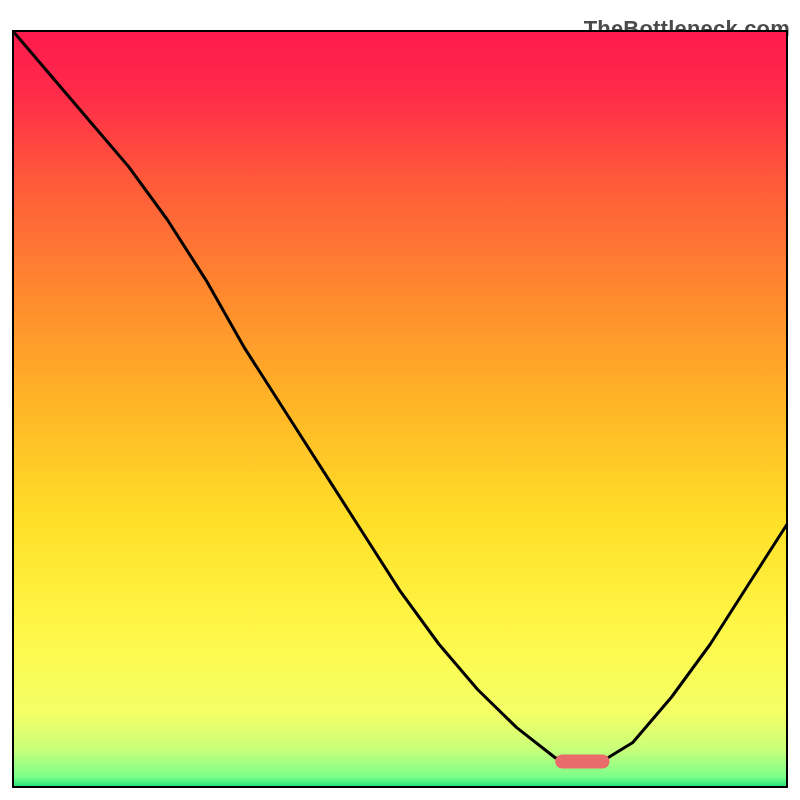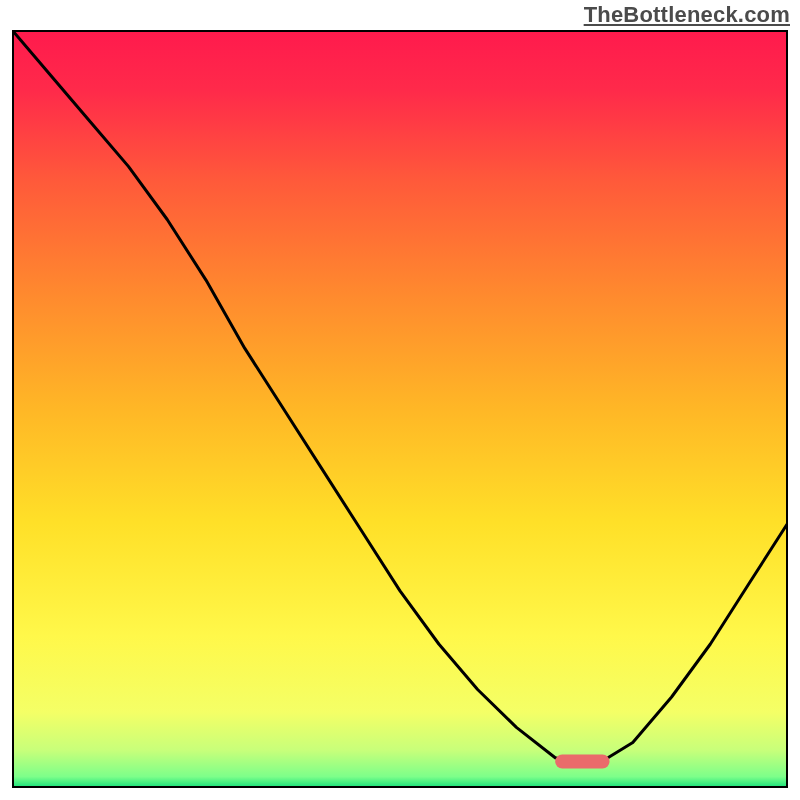--- a/index.html
+++ b/index.html
@@ -10,27 +10,26 @@
     background: #ffffff;
     font-family: Arial, Helvetica, sans-serif;
   }
   .container {
     position: relative;
     width: 800px;
     height: 800px;
   }
   .watermark {
     position: absolute;
-    top: 2px;
+    top: 16px;
     right: 10px;
     font-size: 22px;
     font-weight: bold;
     color: #4b4b4b;
     letter-spacing: 0.2px;
-    text-decoration: underline;
   }
   svg.plot {
     position: absolute;
     top: 30px;
     left: 12px;
     width: 776px;
     height: 758px;
     display: block;
   }
 </style>

